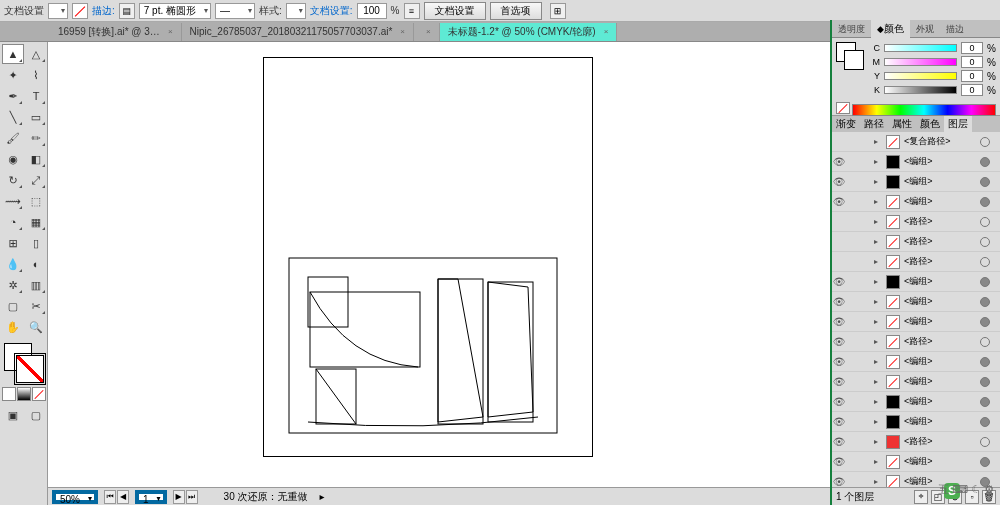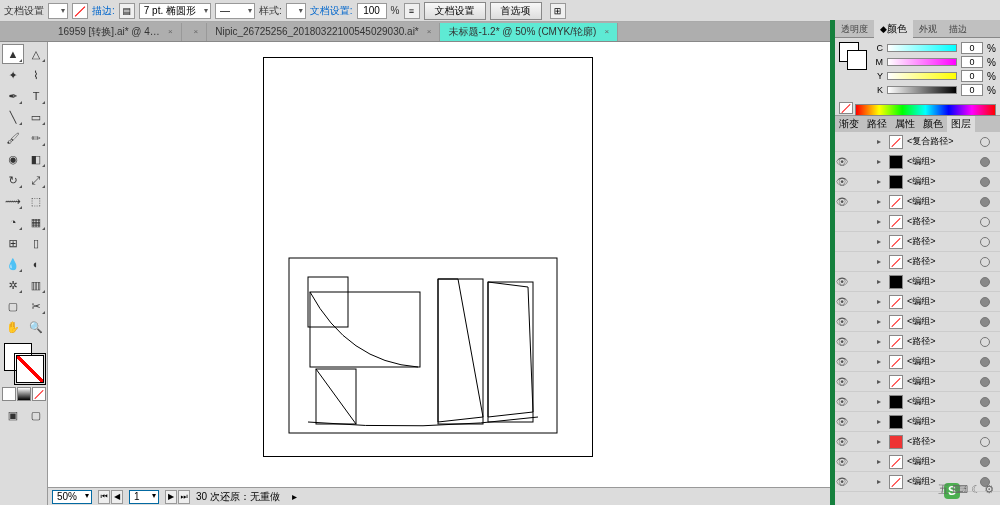--- a/index.html
+++ b/index.html
@@ -22,25 +22,25 @@
 .swatches{margin-top:4px;width:44px;height:44px;position:relative}
 .swatches .fg{position:absolute;left:2px;top:2px;width:28px;height:28px;background:#fff;border:1px solid #000}
 .swatches .bg{position:absolute;right:2px;bottom:2px;width:28px;height:28px;background:#fff;border:1px solid #000}
 .swatches .bg::after{content:"";position:absolute;left:-3px;top:-3px;right:-3px;bottom:-3px;border:1px solid #000;pointer-events:none}
 .swatches .bg::before{content:"";position:absolute;left:0;top:0;right:0;bottom:0;background:linear-gradient(45deg,transparent 45%,red 45%,red 55%,transparent 55%)}
 .canvas-area{position:absolute;left:48px;top:42px;right:170px;bottom:18px;background:#fff;overflow:hidden}
 .artboard{position:absolute;left:215px;top:15px;width:330px;height:400px;border:1px solid #000;background:#fff}
 .artwork{position:absolute;left:240px;top:215px;width:270px;height:180px}
 .artwork path,.artwork rect{fill:none;stroke:#000;stroke-width:1}
 .statusbar{position:absolute;left:48px;right:170px;bottom:0;height:18px;background:#dcdcdc;border-top:1px solid #999;display:flex;align-items:center;gap:6px;padding:0 4px}
-.statusbar .dd{background:#fff;border:1px solid #0369a1;height:14px;padding:0 14px 0 4px;position:relative}
+.statusbar .dd{background:#fff;border:4px solid #0369a1;height:14px;padding:0 14px 0 4px;position:relative}
 .statusbar .dd::after{content:"▾";position:absolute;right:2px;font-size:8px}
 .statusbar .nav{display:flex;gap:1px}
 .statusbar .nav span{width:12px;height:14px;border:1px solid #999;background:#eee;display:flex;align-items:center;justify-content:center;font-size:8px}
-.rpanels{position:absolute;right:0;top:20px;width:170px;bottom:0;background:#dcdcdc;border-left:5px solid #15803d;display:flex;flex-direction:column}
+.rpanels{position:absolute;right:0;top:20px;width:170px;bottom:0;background:#dcdcdc;border-left:2px solid #15803d;display:flex;flex-direction:column}
 .paneltabs{height:18px;display:flex;background:#c0c0c0;border-bottom:1px solid #888}
 .ptab{padding:0 6px;display:flex;align-items:center;height:18px;color:#444;font-size:9px}
 .ptab.active{background:#dcdcdc;color:#000}
 .colorpanel{height:78px;padding:4px;background:#dcdcdc;border-bottom:1px solid #999}
 .csliders{display:flex;flex-direction:column;gap:2px}
 .cslide{display:flex;align-items:center;gap:4px}
 .cslide .l{width:10px;text-align:right;font-size:9px}
 .cslide .bar{flex:1;height:8px;border:1px solid #888}
 .cslide.c .bar{background:linear-gradient(90deg,#fff,#0ff)}
 .cslide.m .bar{background:linear-gradient(90deg,#fff,#f0f)}
@@ -99,28 +99,28 @@
       <span>文档设置</span>
     </span>
   <span class="btn">
       <span>首选项</span>
     </span>
   <span class="ico" style="margin-left:4px">⊞</span>
 </div>
 
 <div class="tabstrip">
   <div class="tab">
-      <span>16959 [转换].ai* @ 4…</span>
+      <span>16959 [转换].ai* @ 3…</span>
       <span class="x">×</span>
     </div>
   <div class="tab">
+      <span>Nipic_26785037_20180321175057703037.ai*</span>
       <span class="x">×</span>
     </div>
   <div class="tab">
-      <span>Nipic_26725256_20180322100545029030.ai*</span>
       <span class="x">×</span>
     </div>
   <div class="tab active">
       <span>未标题-1.2* @ 50% (CMYK/轮廓)</span>
       <span class="x">×</span>
     </div>
 </div>
 
 <div class="toolbox">
   <div style="display:grid;grid-template-columns:22px 22px;gap:1px">
@@ -191,21 +191,21 @@
   <span class="dd"><span>50%</span></span>
   <div class="nav">
     <span>⏮</span>
     <span>◀</span>
   </div>
   <span class="dd" style="min-width:30px"><span>1</span></span>
   <div class="nav">
     <span>▶</span>
     <span>⏭</span>
   </div>
-  <span style="">30 次还原：无重做</span>
+  <span style="margin-left:20px">30 次还原：无重做</span>
   <span style="margin-left:6px">▸</span>
 </div>
 
 <div class="rpanels">
   <div class="paneltabs">
     <div class="ptab">透明度</div>
     <div class="ptab active">◆ <span>颜色</span></div>
     <div class="ptab">外观</div>
     <div class="ptab">描边</div>
   </div>
@@ -430,17 +430,27 @@
           <span class="vis">👁</span>
           <span class="lock"></span>
           <span class="indent"></span>
           <span class="exp">▸</span>
           <span class="thumb none"></span>
           <span class="name">&lt;编组&gt;</span>
           <span class="target fill"></span>
           <span class="sel"></span>
         </div>
       </div>
+    <div class="layerfoot">
+      <span>1 个图层</span>
+      <div class="icons">
+        <span>⌖</span>
+        <span>◰</span>
+        <span>⊕</span>
+        <span>▫</span>
+        <span>🗑</span>
+      </div>
+    </div>
   </div>
 </div>
 
 <div class="ime-badge">S</div>
 <span style="position:absolute;right:6px;bottom:8px;font-size:11px;color:#666">五 ⌨ ☾ ⚙</span>
 
 </body></html>

